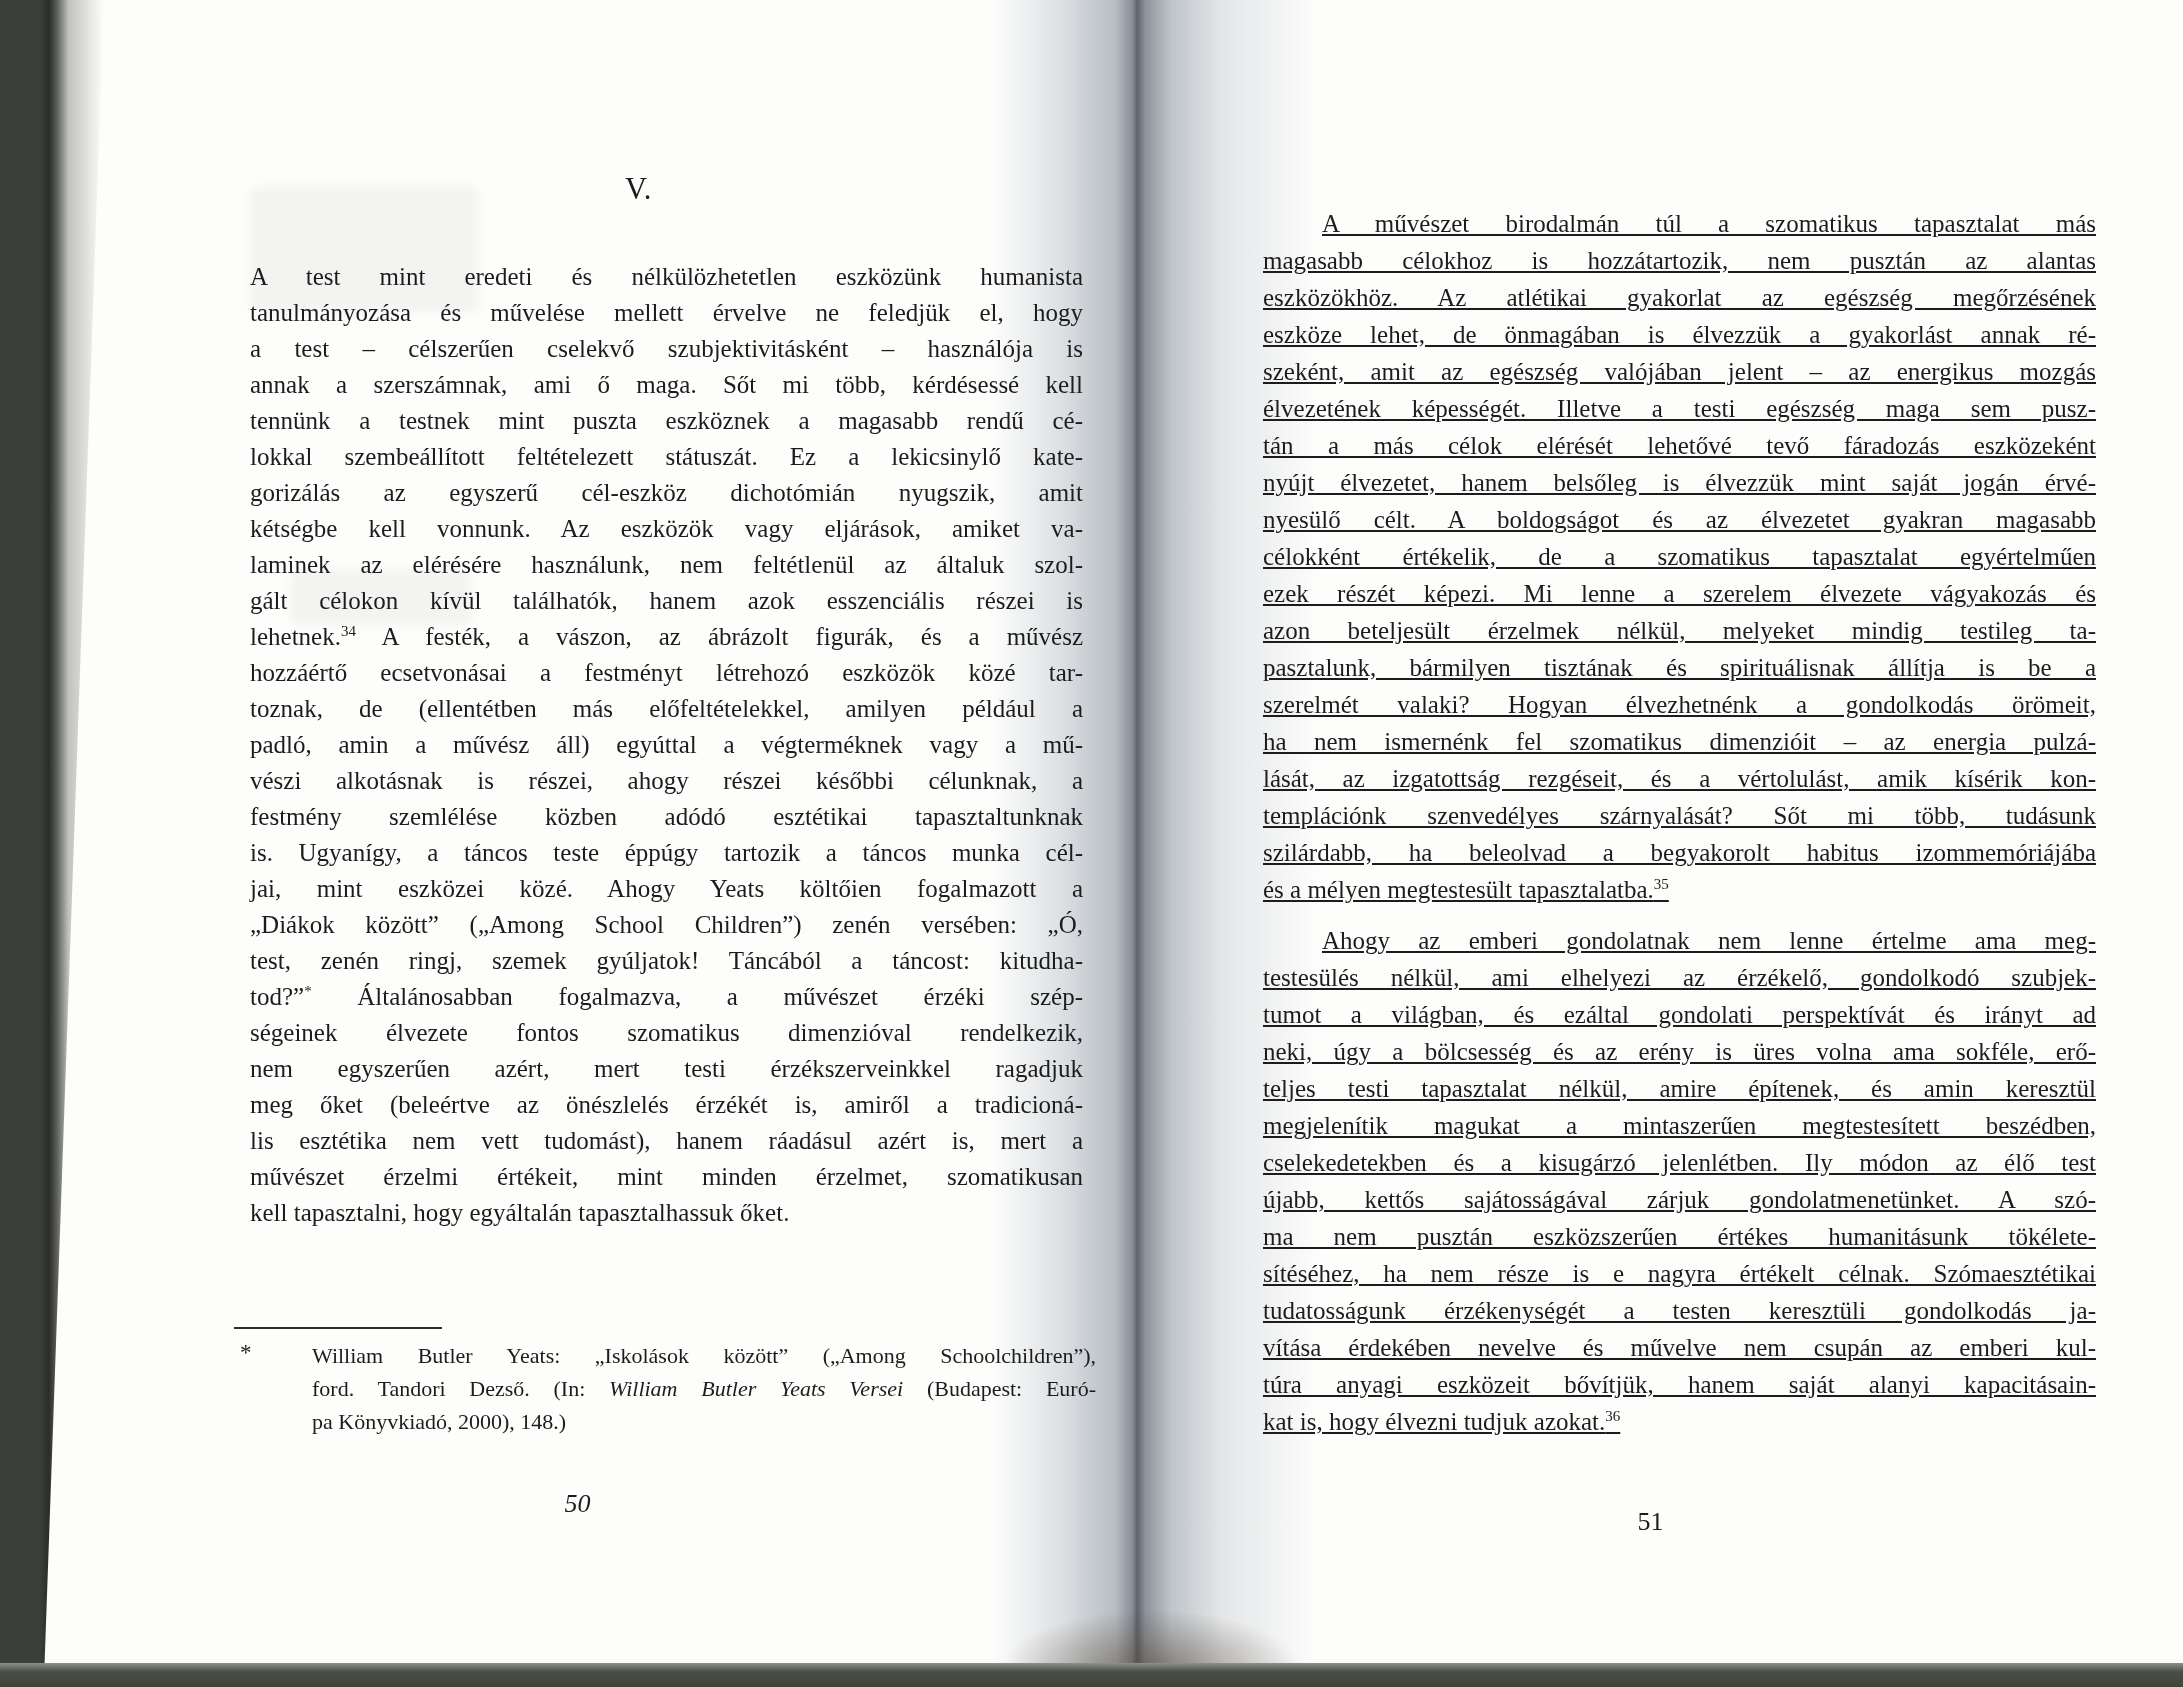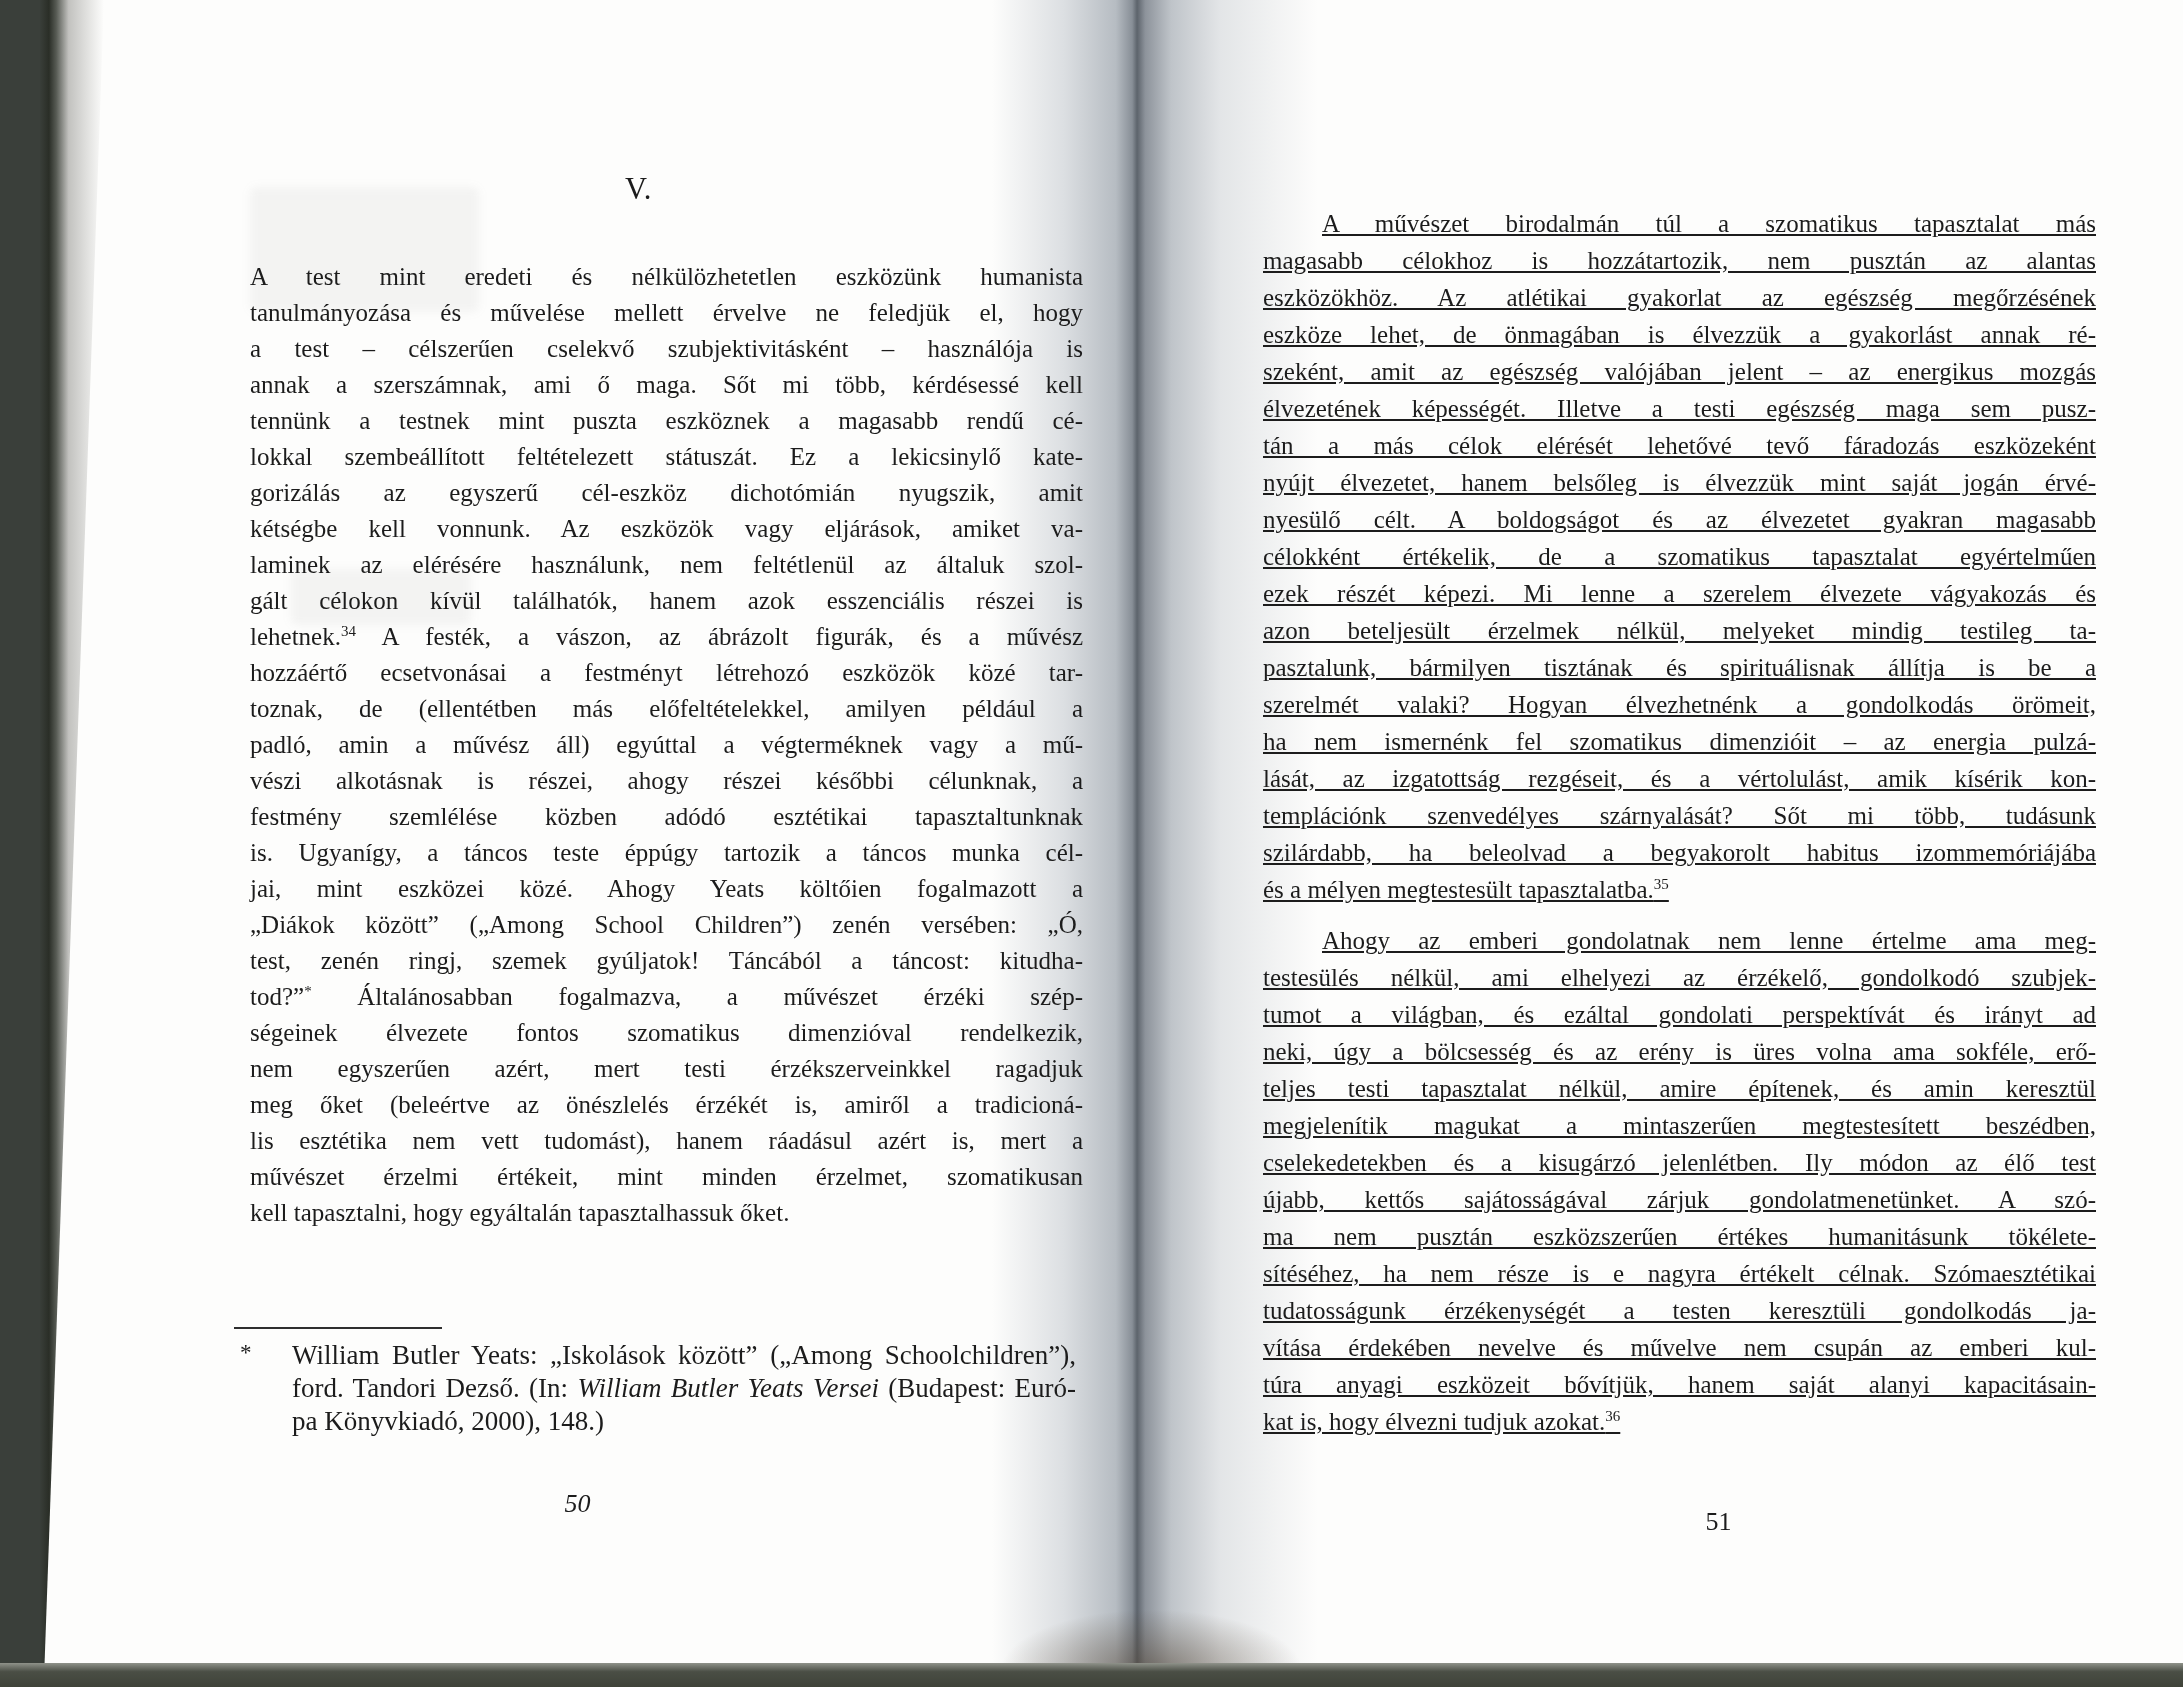--- a/index.html
+++ b/index.html
@@ -60,26 +60,26 @@
   .it{font-style:italic;}
   sup{font-size:60%;vertical-align:super;line-height:0;}
 
   .footnote-rule{
     position:absolute;left:234px;top:1327px;width:208px;height:2.1px;background:#2e2e2e;
   }
   .footnote-marker{
     position:absolute;left:240px;top:1340px;font-size:23px;
   }
   .footnote{
-    position:absolute;left:292px;top:1339px;width:784px;
-    font-size:27px;line-height:33px;
+    position:absolute;left:312px;top:1339px;width:784px;
+    font-size:22px;line-height:33px;
   }
   .pagenum{position:absolute;font-size:26px;text-align:center;width:69px;}
   .pagenum-left{left:543px;top:1489px;font-style:italic;}
-  .pagenum-right{left:1684px;top:1507px;}
+  .pagenum-right{left:1616px;top:1507px;}
 </style>
 </head>
 <body>
 
 <div class="scan">
 
   <div class="edge-left"></div>
   <div class="gutter"></div>
   <div class="gutter-foot"></div>
   <div class="edge-bottom"></div>

